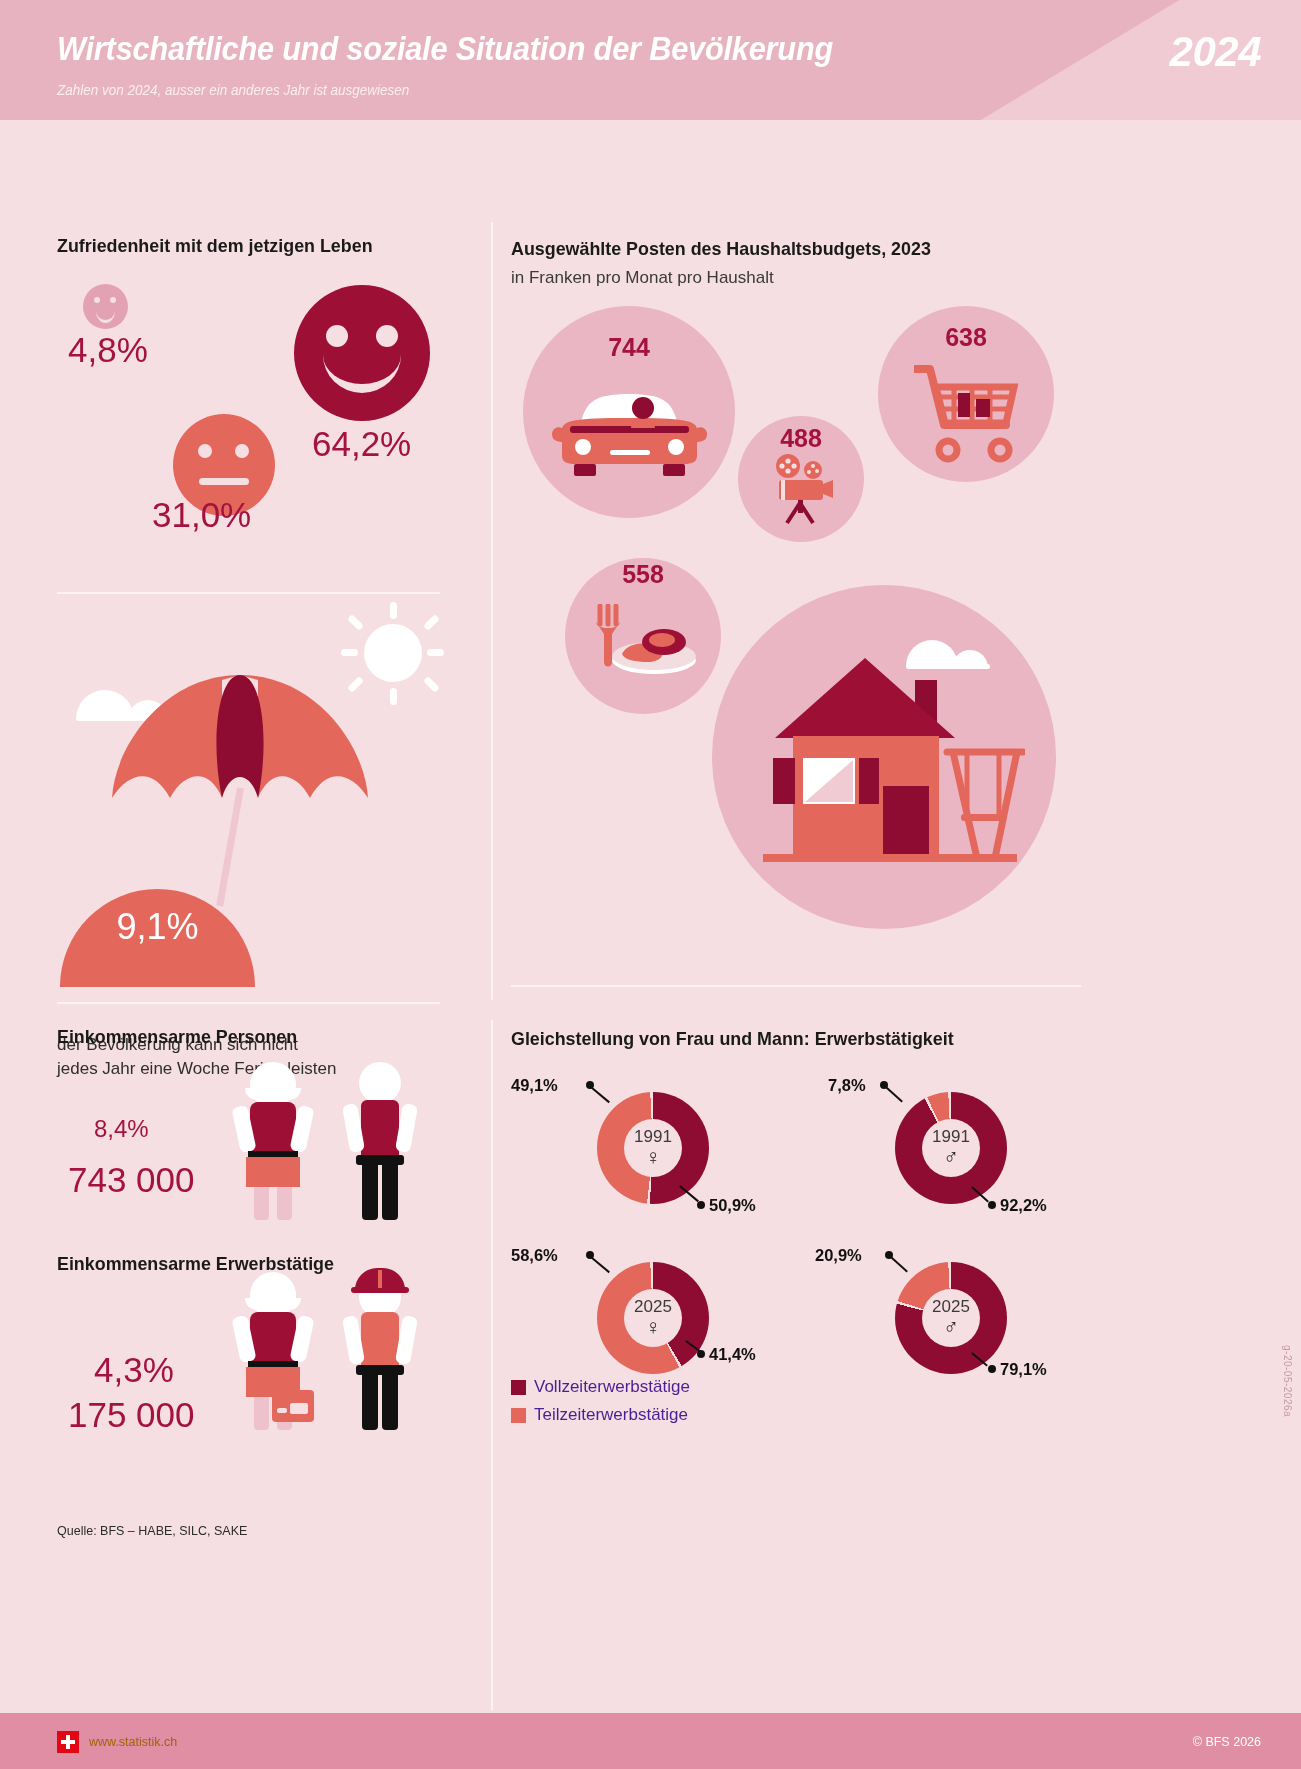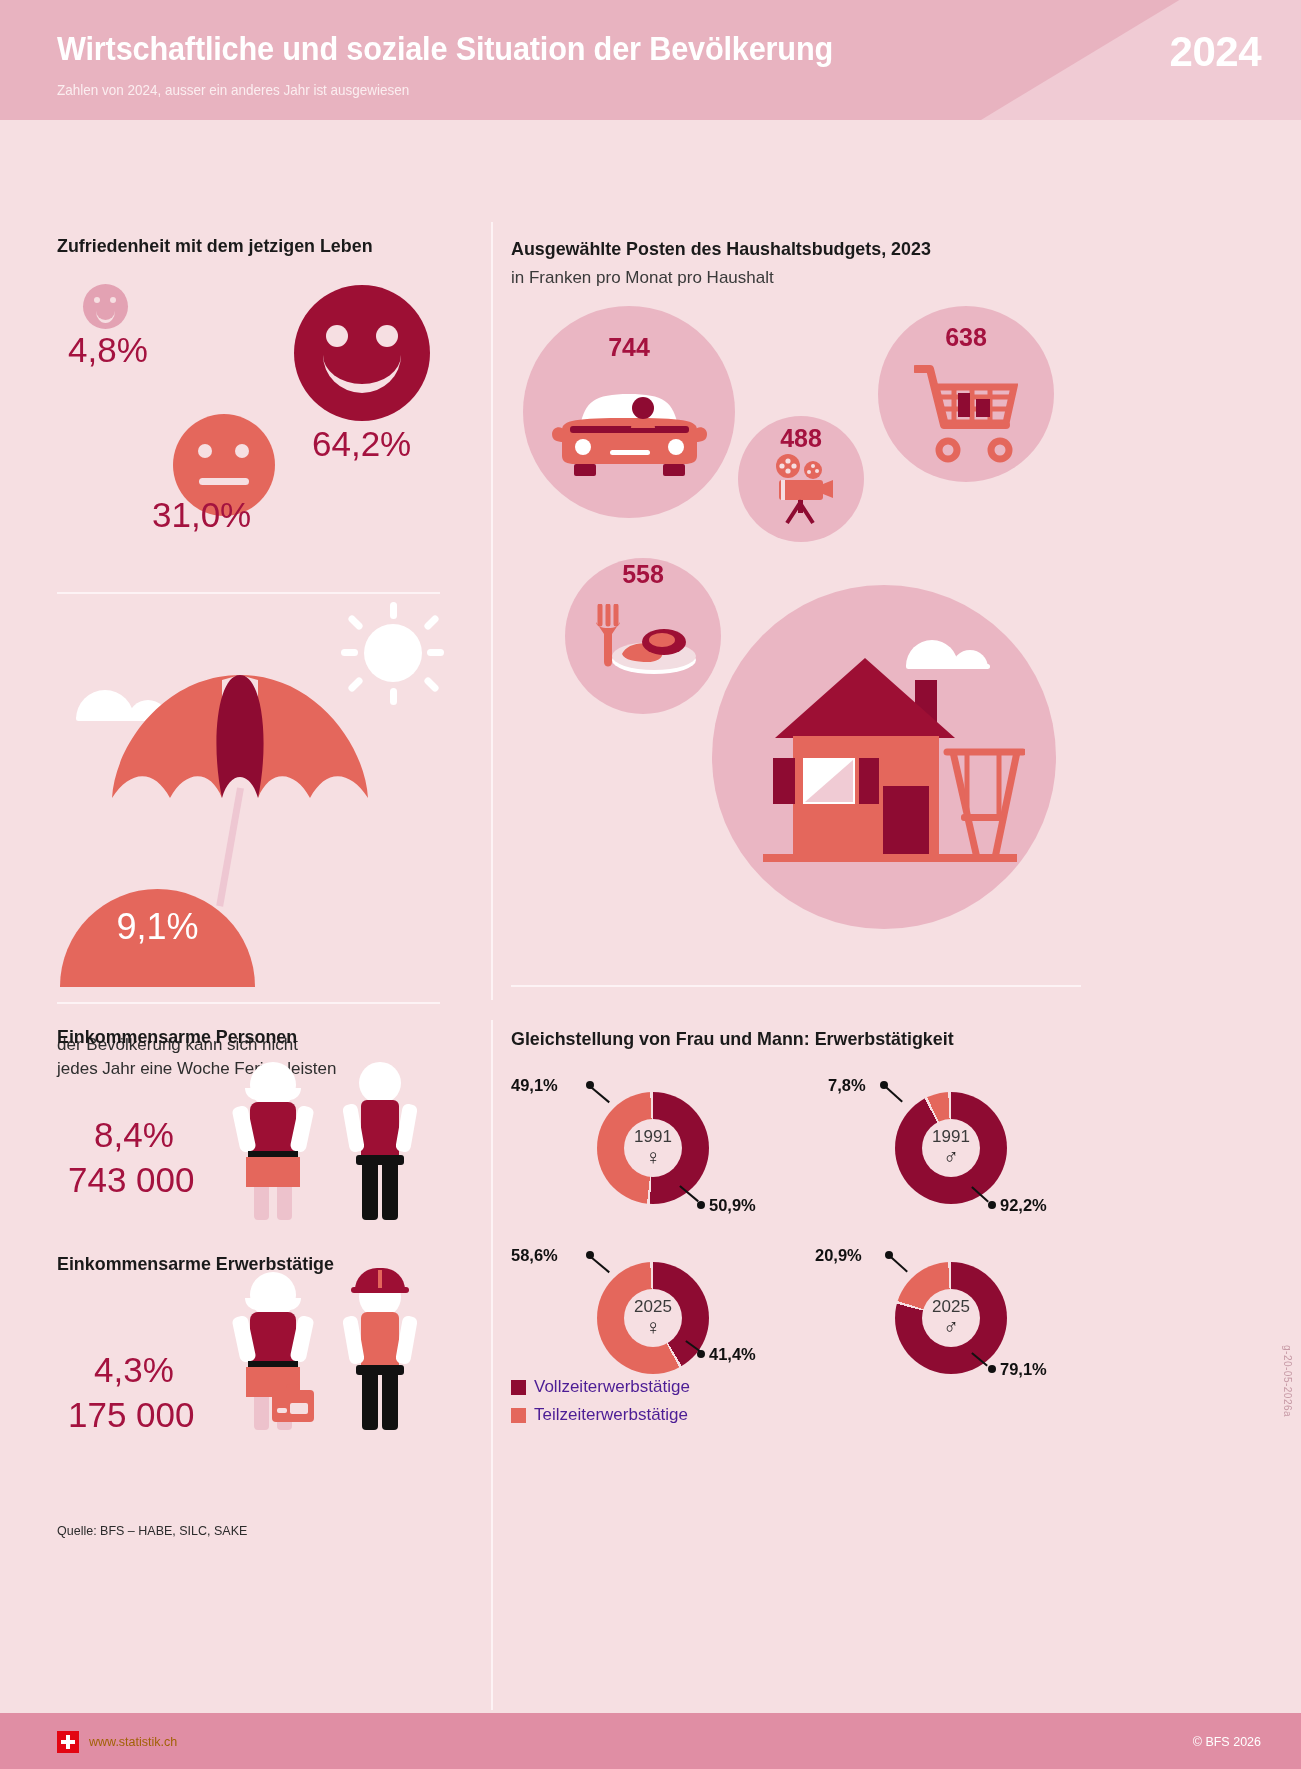--- a/index.html
+++ b/index.html
@@ -1,20 +1,20 @@
 <!DOCTYPE html>
 <html lang="de"><head>
 <meta charset="utf-8">
 <style>
   html,body{margin:0;padding:0;background:#fff;}
   body{font-family:"Liberation Sans",sans-serif;}
   #page{position:relative;width:1301px;height:1769px;background:#f6dfe2;overflow:hidden;}
 
   
-  #header{position:absolute;left:0;top:0;width:1301px;height:120px;background:#e8b3c0;overflow:hidden;}
+  #header{position:absolute;left:0;top:0;width:1301px;height:120px;background:#e8b3c0;overflow:hidden;font-style:italic;}
   #header .wedge{position:absolute;right:0;top:0;width:320px;height:120px;background:#f0cbd4;
       clip-path:polygon(100% 0,100% 100%,0 100%, 62% 0);}
   #hdr-title{position:absolute;left:57px;top:30px;color:#fff;font-size:33px;font-weight:bold;
       letter-spacing:-.2px;transform:scaleX(.93);transform-origin:left center;white-space:nowrap;}
   #hdr-sub{position:absolute;left:57px;top:82px;color:#fbeef0;font-size:14.5px;
       transform:scaleX(.93);transform-origin:left center;white-space:nowrap;}
   #hdr-year{position:absolute;right:40px;top:28px;color:#fff;font-size:42px;font-weight:bold;
       letter-spacing:-.5px;}
 
   
@@ -159,21 +159,21 @@
   <div class="person" style="left:343px;top:1062px;width:74px;height:158px;">
     <div style="position:absolute;left:16px;top:0;width:42px;height:42px;border-radius:50%;background:#fff;"></div>
     <div style="position:absolute;left:18px;top:38px;width:38px;height:58px;background:#9d0f34;border-radius:6px 6px 0 0;"></div>
     <div style="position:absolute;left:3px;top:42px;width:15px;height:48px;background:#fff;transform:rotate(-10deg);border-radius:6px;"></div>
     <div style="position:absolute;left:56px;top:42px;width:15px;height:48px;background:#fff;transform:rotate(10deg);border-radius:6px;"></div>
     <div style="position:absolute;left:13px;top:93px;width:48px;height:10px;background:#111;border-radius:3px;"></div>
     <div style="position:absolute;left:19px;top:101px;width:16px;height:57px;background:#111;border-radius:0 0 4px 4px;"></div>
     <div style="position:absolute;left:39px;top:101px;width:16px;height:57px;background:#111;border-radius:0 0 4px 4px;"></div>
   </div>
 
-  <div class="bignum" style="left:94px;top:1115px;font-size:35px;">8,4%</div>
+  <div class="bignum" style="left:94px;top:1115px;font-size:24px;">8,4%</div>
   <div class="bignum" style="left:68px;top:1160px;font-size:35px;">743 000</div>
 
   <div class="sec-title" style="left:57px;top:1253px;">Einkommensarme Erwerbstätige</div>
 
   <div class="person" style="left:234px;top:1272px;width:78px;height:158px;">
     <div style="position:absolute;left:16px;top:0;width:46px;height:46px;border-radius:50%;background:#fff;"></div>
     <div style="position:absolute;left:11px;top:26px;width:56px;height:12px;border-radius:0 0 20px 20px;background:#fff;"></div>
     <div style="position:absolute;left:16px;top:40px;width:46px;height:52px;background:#9d0f34;border-radius:8px 8px 0 0;"></div>
     <div style="position:absolute;left:2px;top:44px;width:16px;height:46px;background:#fff;transform:rotate(-12deg);border-radius:6px;"></div>
     <div style="position:absolute;left:60px;top:44px;width:16px;height:46px;background:#fff;transform:rotate(12deg);border-radius:6px;"></div>

